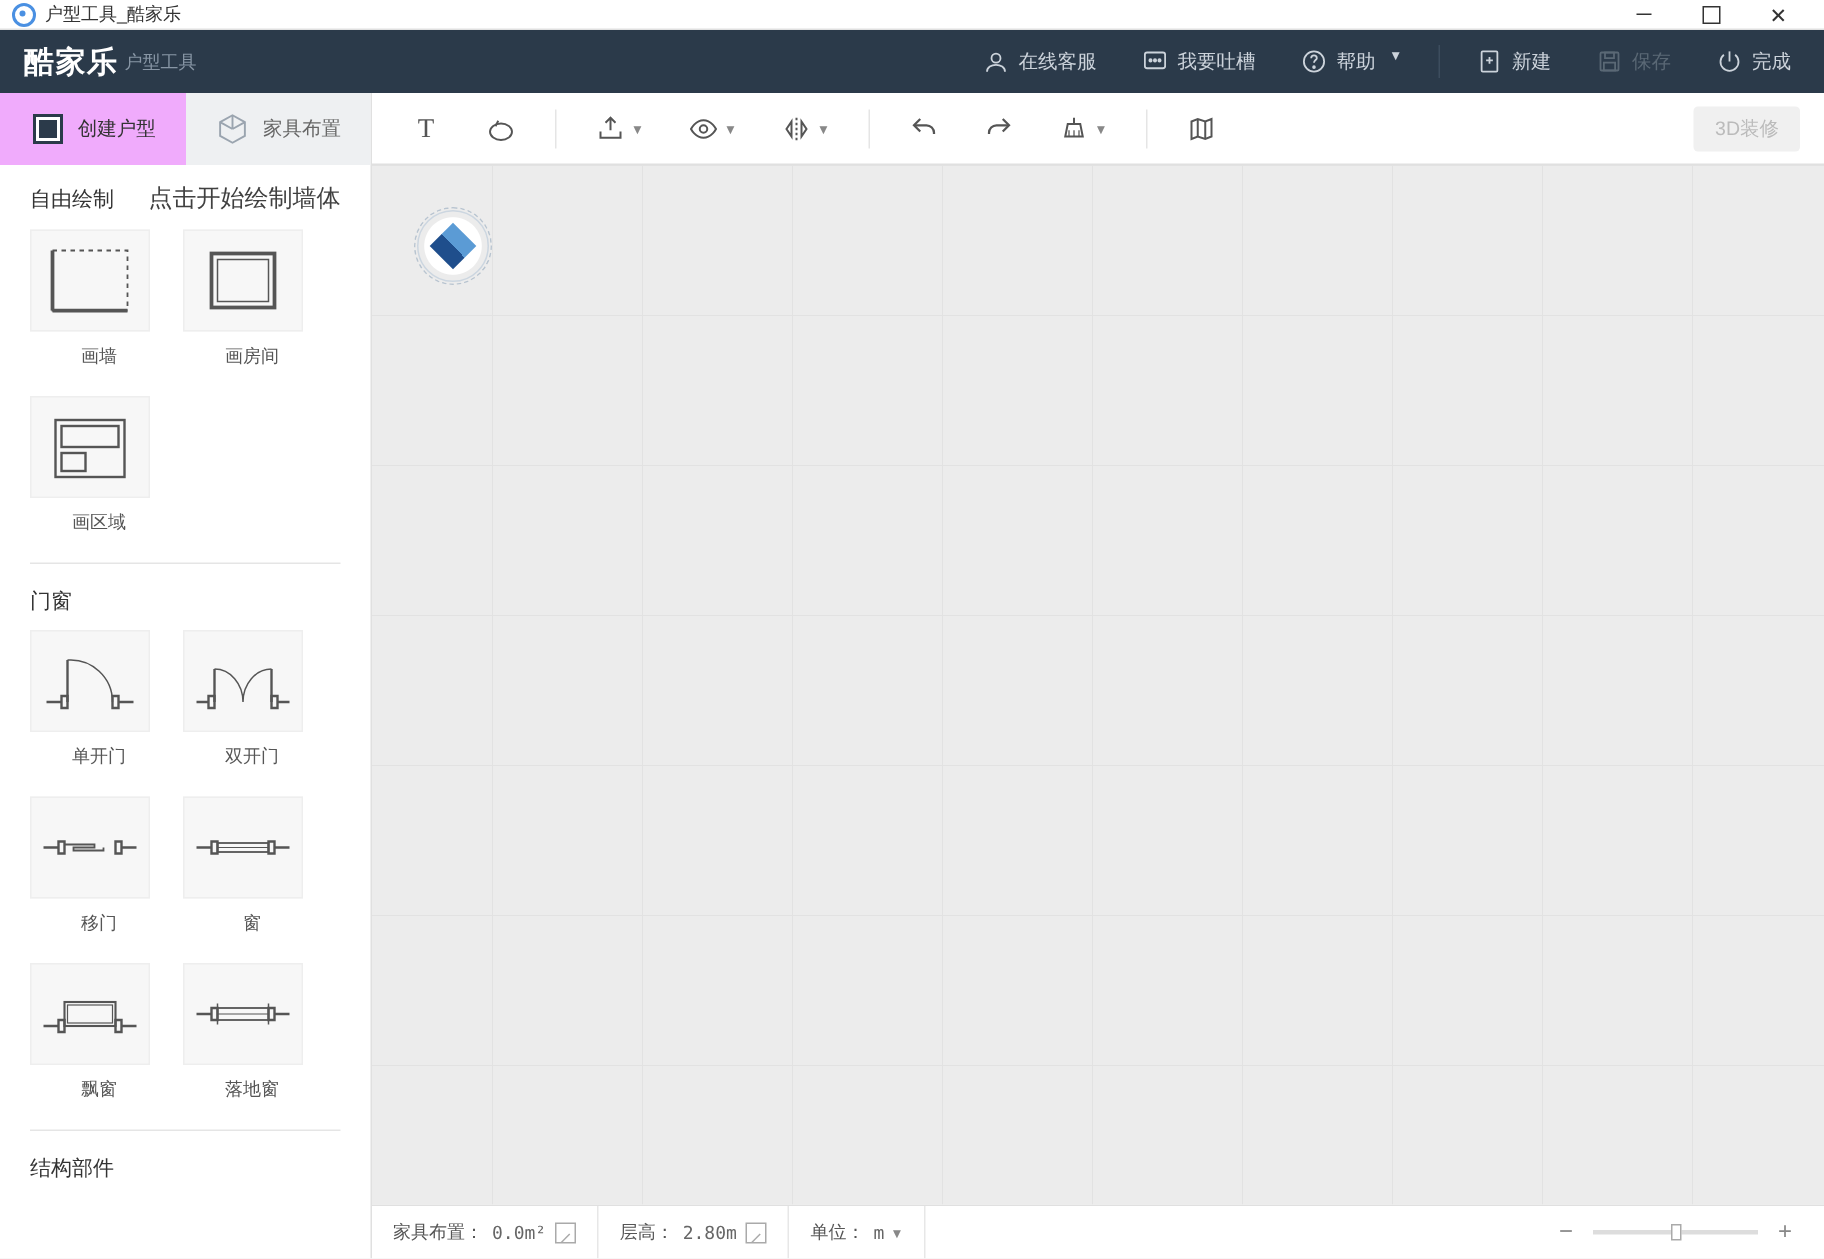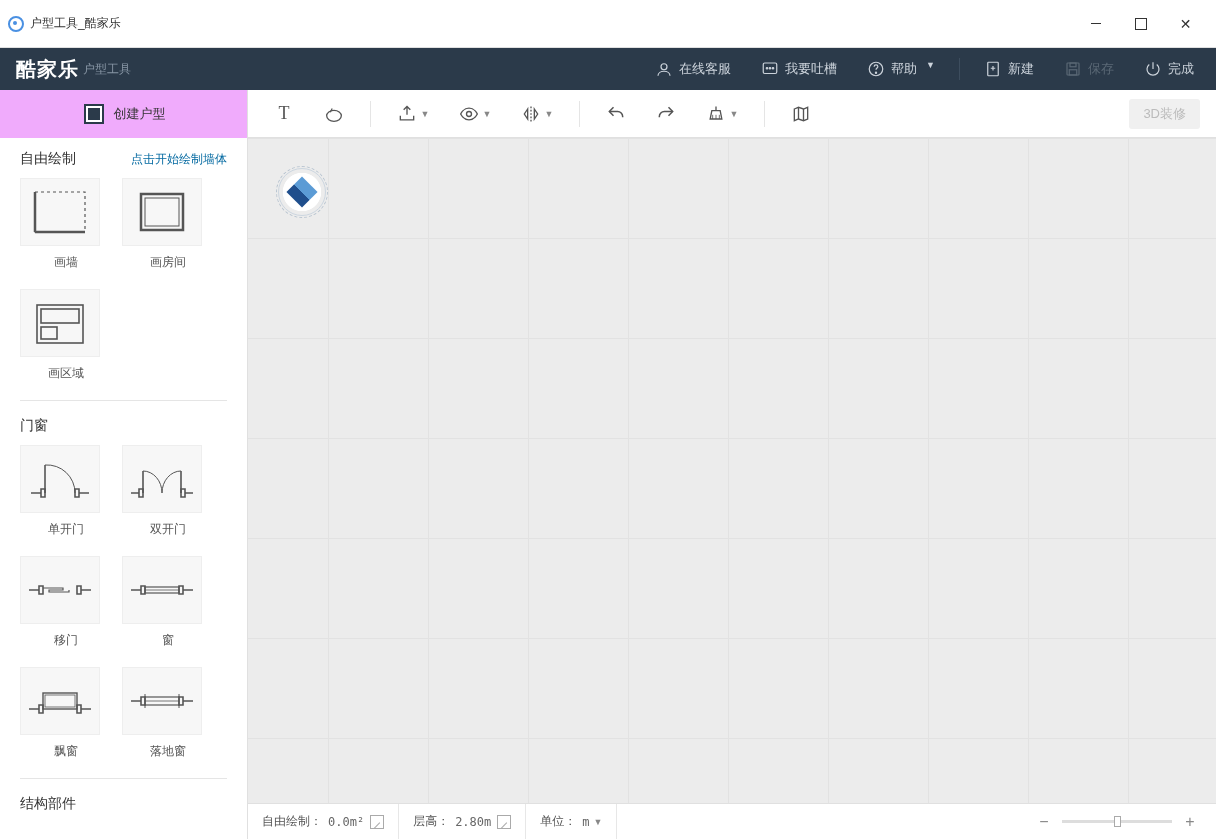--- a/index.html
+++ b/index.html
@@ -1,19 +1,19 @@
 <!DOCTYPE html>
 <html><head>
 <meta charset="utf-8">
 <style>
 * { margin: 0; padding: 0; box-sizing: border-box; font-family: "Microsoft YaHei", sans-serif; }
 body { width: 1216px; height: 839px; background: #fff; overflow: hidden; display: flex; flex-direction: column; }
 
 
-.titlebar { height: 48px; background: #fff; display: flex; align-items: center; padding: 0 8px; border-bottom: 1px solid #e0e0e0; }
+.titlebar { height: 20px; background: #fff; display: flex; align-items: center; padding: 0 8px; border-bottom: 1px solid #e0e0e0; }
 .titlebar .logo-icon { width: 16px; height: 16px; border: 2px solid #4a90e2; border-radius: 50%; margin-right: 6px; position: relative; }
 .titlebar .logo-icon::after { content: ""; position: absolute; width: 4px; height: 4px; background: #4a90e2; border-radius: 50%; top: 3px; left: 3px; }
 .titlebar-title { font-size: 12px; color: #333; }
 .titlebar-controls { margin-left: auto; display: flex; }
 .titlebar-controls .ctrl { width: 45px; height: 30px; display: flex; align-items: center; justify-content: center; cursor: pointer; }
 .ctrl-min::before { content: ""; width: 10px; height: 1px; background: #333; }
 .ctrl-max::before { content: ""; width: 10px; height: 10px; border: 1px solid #333; }
 .ctrl-close::before { content: "✕"; font-size: 14px; color: #333; }
 
 
@@ -35,21 +35,21 @@
 .side-tabs { display: flex; height: 48px; }
 .side-tab { flex: 1; display: flex; align-items: center; justify-content: center; gap: 8px; font-size: 13px; cursor: pointer; color: #666; }
 .side-tab.active { background: #f0abfc; color: #333; }
 .side-tab.inactive { background: #eef0f2; }
 .tab-icon { width: 24px; height: 24px; display: inline-flex; align-items: center; justify-content: center; }
 .tab-icon-sq { width: 20px; height: 20px; border: 2.5px solid #2b3a4a; background:#2b3a4a; box-shadow: inset 0 0 0 2px #fff; }
 .tab-icon-cube { width: 22px; height: 22px; }
 
 .side-content { flex: 1; overflow-y: auto; padding: 12px 20px 0 20px; }
 .section-title { font-size: 14px; color: #333; margin-bottom: 10px; display: flex; align-items: baseline; gap: 10px; justify-content: space-between; }
-.section-hint { font-size: 12px; color: #0369a1; }
+.section-hint { font-size: 16px; color: #404040; }
 .tool-grid { display: flex; flex-wrap: wrap; gap: 18px 22px; margin-bottom: 18px; }
 .tool-item { width: 80px; display: flex; flex-direction: column; align-items: center; gap: 8px; cursor: pointer; }
 .tool-thumb { width: 80px; height: 68px; background: #f7f7f7; border: 1px solid #eee; display: flex; align-items: center; justify-content: center; }
 .tool-label { font-size: 12px; color: #555; margin-left: 12px; }
 .section-sep { height: 1px; background: #e5e5e5; margin: 6px 0 16px 0; }
 
 
 .canvas-wrap { flex: 1; display: flex; flex-direction: column; min-width: 0; }
 .toolbar { height: 48px; display: flex; align-items: center; padding: 0 16px; gap: 10px; border-bottom: 1px solid #e0e0e0; background: #fff; }
 .tbtn { width: 40px; height: 34px; display: flex; align-items: center; justify-content: center; cursor: pointer; color: #555; border-radius: 3px; }
@@ -165,20 +165,29 @@
 <div class="main">
 
   <div class="sidebar">
     <div class="side-tabs">
       <div class="side-tab active">
         <span class="tab-icon">
             <span class="tab-icon-sq"></span>
           </span>
         <span>创建户型</span>
       </div>
+      <div class="side-tab inactive">
+        <span class="tab-icon">
+          <svg class="tab-icon-cube" viewBox="0 0 24 24" fill="none" stroke="#9aa4af" stroke-width="1.4">
+              <path d="M12 2l9 5v10l-9 5-9-5V7z"></path>
+              <path d="M12 2v10m0 0l9-5m-9 5l-9-5"></path>
+            </svg>
+        </span>
+        <span>家具布置</span>
+      </div>
     </div>
 
     <div class="side-content">
       <div class="section-title">
         <span>自由绘制</span>
         <span class="section-hint">点击开始绘制墙体</span>
       </div>
       <div class="tool-grid">
         <div class="tool-item">
           <div class="tool-thumb">
@@ -376,21 +385,21 @@
 
     <div class="canvas">
       <div class="grid-bg"></div>
       <div class="compass">
         <div class="compass-dia"></div>
       </div>
     </div>
 
     <div class="statusbar">
       <div class="sb-cell">
-        <span>自由绘制：</span>
+        <span>家具布置：</span>
         <span class="sb-val">0.0m²</span>
         <span class="sb-edit"></span>
       </div>
       <div class="sb-cell">
         <span>层高：</span>
         <span class="sb-val">2.80m</span>
         <span class="sb-edit"></span>
       </div>
       <div class="sb-cell">
         <span>单位：</span>

